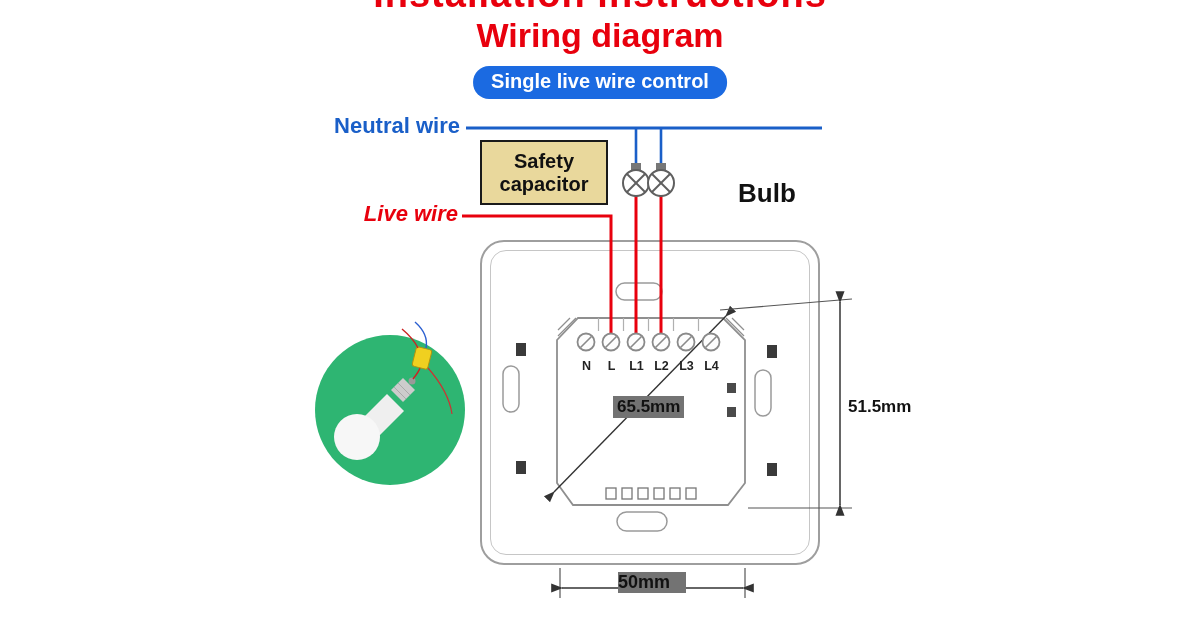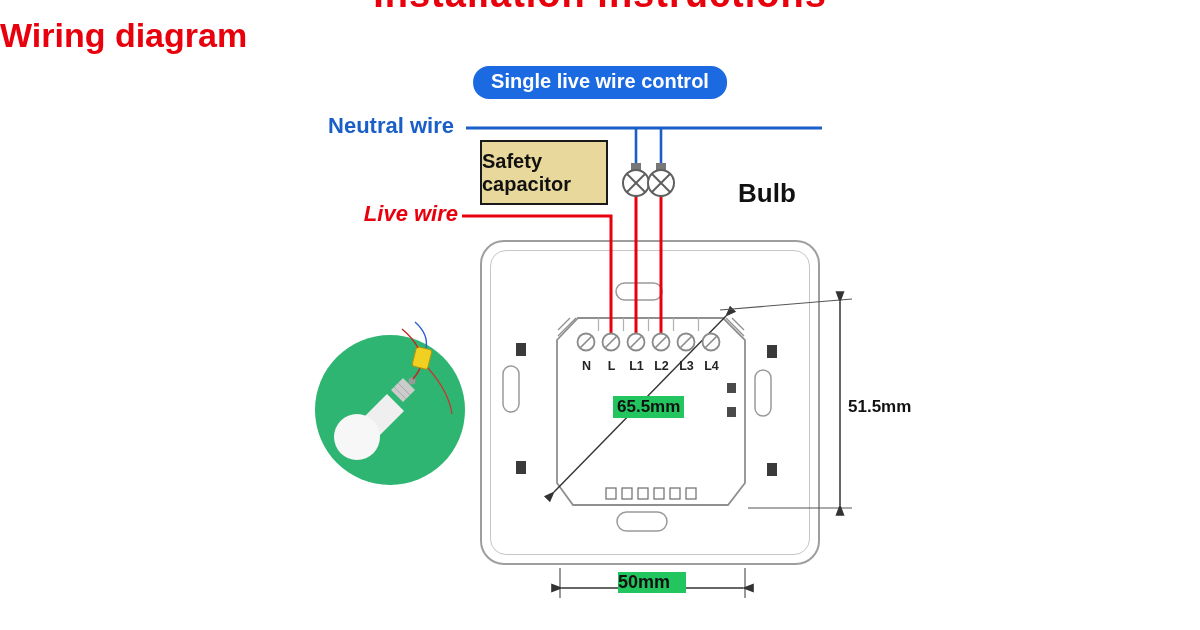--- a/index.html
+++ b/index.html
@@ -6,61 +6,61 @@
   #canvas{
     position:relative;width:1200px;height:630px;overflow:hidden;background:#fff;
     font-family:"Liberation Sans",sans-serif;
   }
   .abs{position:absolute;}
   .cutoff-title{
     left:0;top:-27px;width:100%;text-align:center;
     font-size:38px;font-weight:800;color:#e8000d;letter-spacing:1px;white-space:nowrap;
   }
   .main-title{
-    left:0;top:16px;width:100%;text-align:left;
+    left:0;top:16px;width:100%;text-align:center;
     font-size:34px;font-weight:800;color:#e8000d;
   }
   .badge{
     left:50%;top:66px;transform:translateX(-50%);
     background:#1b6ae1;color:#fff;font-size:20px;font-weight:700;
     padding:4px 18px 6px 18px;border-radius:16px;white-space:nowrap;
   }
   .neutral-label{
-    left:322px;top:113px;width:138px;text-align:center;
+    left:322px;top:113px;width:138px;text-align:right;
     font-size:22px;font-weight:700;color:#1a5fc8;
   }
   .live-label{
     left:360px;top:201px;width:98px;text-align:right;
     font-size:22px;font-weight:700;color:#e8000d;font-style:italic;
   }
   .capacitor-box{
     left:480px;top:140px;width:128px;height:65px;box-sizing:border-box;
     background:#e9d89c;border:2px solid #1a1a1a;
-    display:flex;flex-direction:column;justify-content:center;
+    display:flex;flex-direction:column;justify-content:center;align-items:center;
     font-size:20px;font-weight:700;color:#111;line-height:1.15;
   }
   .bulb-label{
     left:738px;top:162px;font-size:26px;font-weight:700;color:#111;margin-top:16px;
   }
   .plate-outer{
     left:480px;top:240px;width:340px;height:325px;box-sizing:border-box;
     background:#fff;border:2px solid #9e9e9e;border-radius:24px;
   }
   .plate-inner{
     left:490px;top:250px;width:320px;height:305px;box-sizing:border-box;
     border:1.5px solid #c6c6c6;border-radius:16px;
   }
   .terminal-row{
     left:574px;top:359px;width:150px;display:flex;
   }
   .terminal-row span{
     width:25px;text-align:center;font-size:12.5px;font-weight:700;color:#222;
   }
   .dim-text{
-    font-size:17px;font-weight:700;color:#111;background:#22c55e;
+    font-size:17px;font-weight:700;color:#111;background:#737373;
   }
   .dim-diag{left:613px;top:396px;padding:1px 4px;}
   .dim-height{left:848px;top:397px;background:transparent;}
   .dim-width{left:618px;top:572px;width:68px;font-size:18px;}
   svg.overlay{position:absolute;left:0;top:0;width:1200px;height:630px;}
 </style>
 </head>
 <body>
 
 <div id="canvas">

